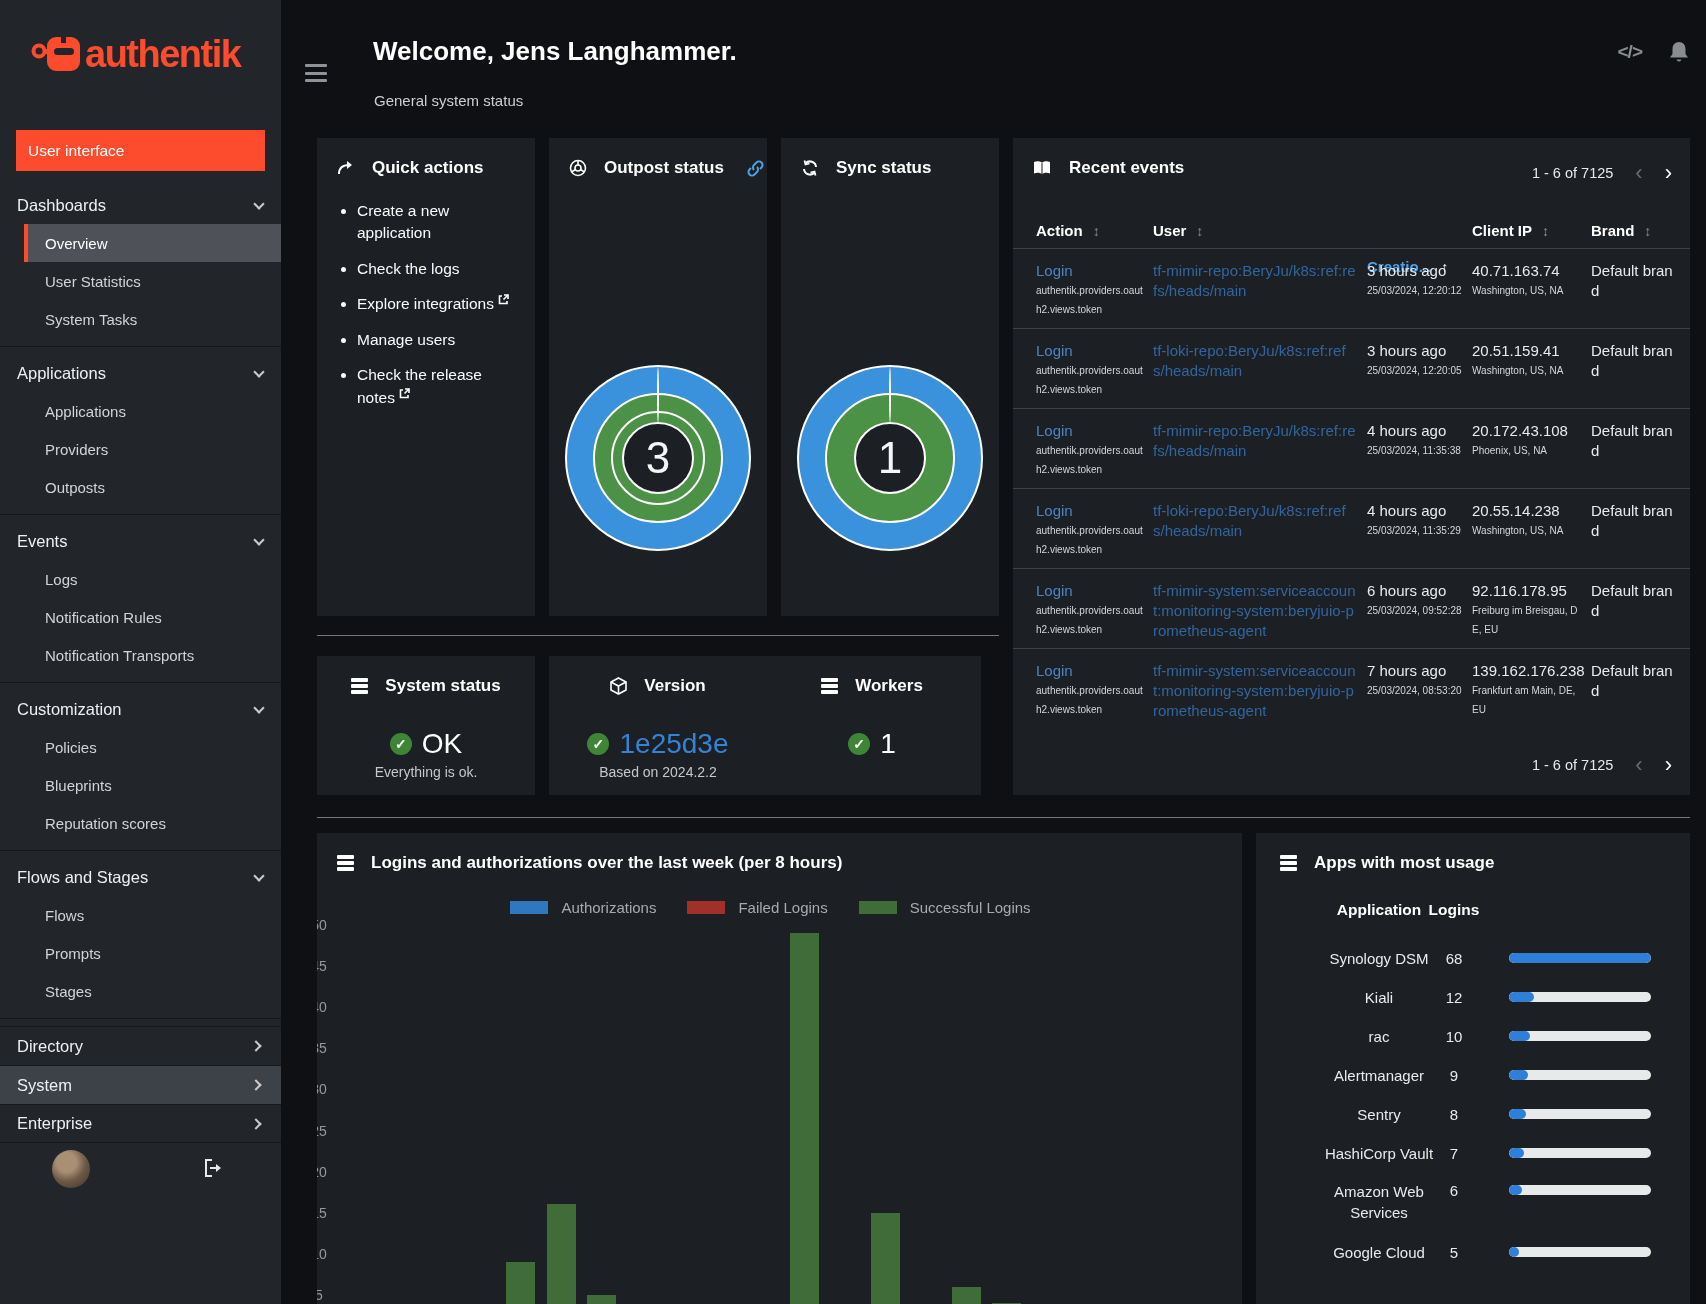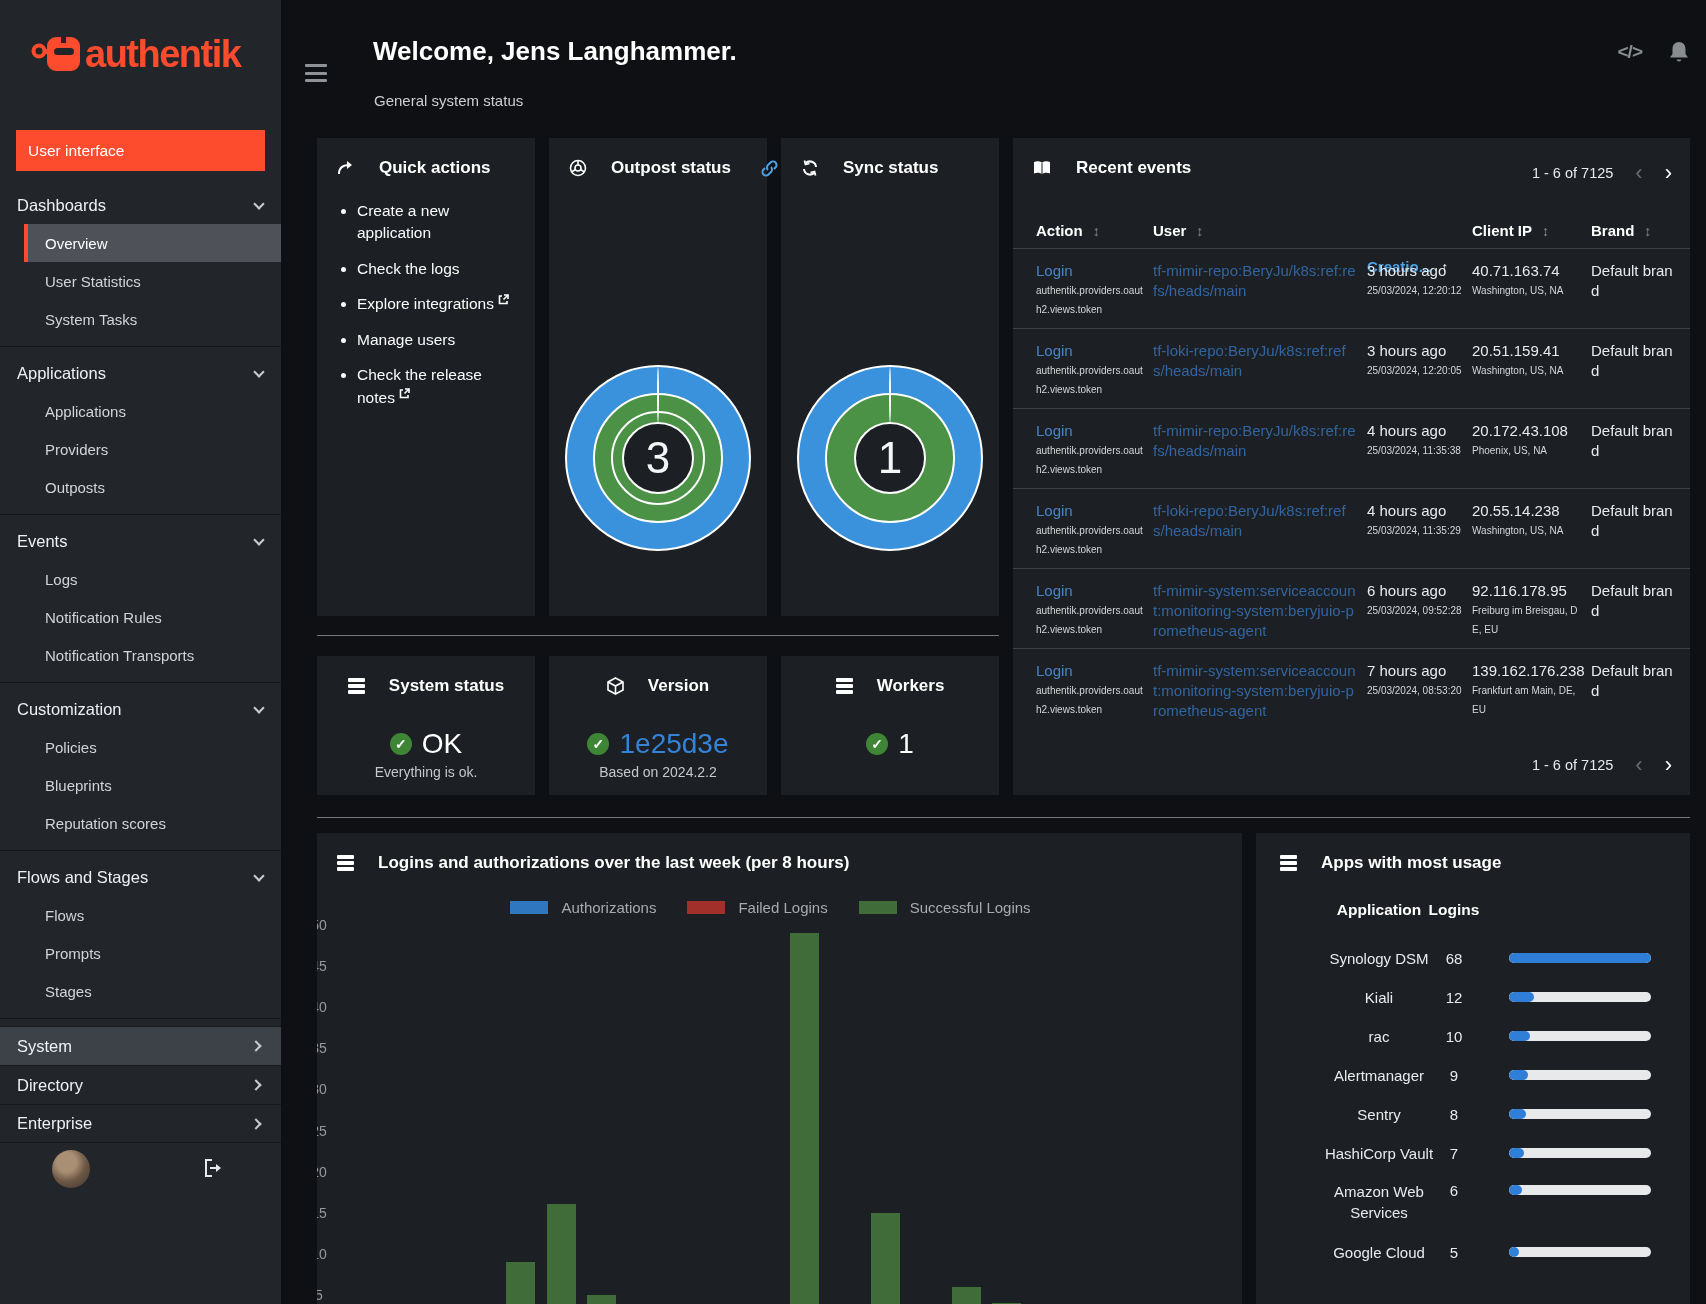--- a/index.html
+++ b/index.html
@@ -33,21 +33,21 @@
   .main-header { position:absolute; left:281px; top:0; right:0; height:118px; }
   .hamburger { position:absolute; left:24px; top:64px; width:22px; cursor:pointer; }
   .hamburger div { height:3px; background:#8f9397; border-radius:1px; margin-bottom:4.5px; }
   .page-title { position:absolute; left:92px; top:36px; font-size:26px; font-weight:bold; color:#fff; }
   .page-sub { position:absolute; left:93px; top:92px; font-size:15px; color:#ccced0; }
   .hdr-icons { position:absolute; right:16px; top:40px; display:flex; align-items:center; gap:26px; color:#8a8d90; }
   .code-glyph { font-size:19px; font-weight:bold; letter-spacing:-1px; cursor:pointer; }
 
   
   .card { position:absolute; background:#1c1f23; }
-  .card-head { position:absolute; left:20px; top:20px; display:flex; align-items:center; gap:24px;
+  .card-head { position:absolute; left:20px; top:20px; display:flex; align-items:center; gap:17px;
     font-size:17px; font-weight:bold; color:#fff; white-space:nowrap; }
   .card-head.centered { left:0; right:0; justify-content:center; }
   .hr { position:absolute; height:1px; background:#74787c; }
 
   
   .qa-list { position:absolute; left:40px; top:62px; right:14px; list-style:disc; color:#fbfbfc; }
   .qa-list li { font-size:15.5px; line-height:1.45; margin-bottom:13px; cursor:pointer; }
   .ext-ico { display:inline-block; transform:translateY(-4px); margin-left:4px; }
 
   
@@ -165,26 +165,26 @@
 
     <div class="nav-head">
       <span>Flows and Stages</span>
         <span class="chev"></span>
     </div>
     <div class="nav-item">Flows</div>
     <div class="nav-item">Prompts</div>
     <div class="nav-item">Stages</div>
     <div class="nav-divider"></div>
 
+    <div class="nav-collapsed">
+      <span>Directory</span>
+        <span class="chev right"></span>
+    </div>
     <div class="nav-collapsed hl">
       <span>System</span>
-        <span class="chev right"></span>
-    </div>
-    <div class="nav-collapsed">
-      <span>Directory</span>
         <span class="chev right"></span>
     </div>
     <div class="nav-collapsed">
       <span>Enterprise</span>
         <span class="chev right"></span>
     </div>
   </div>
 
   <div class="avatar"></div>
   <div class="signout">
@@ -478,21 +478,21 @@
     </span>
     <span>Version</span>
   </div>
   <div class="status-val">
     <span class="check">✓</span>
     <a class="status-big status-link">1e25d3e</a>
   </div>
   <div class="status-sub">Based on 2024.2.2</div>
 </div>
 
-<div class="card" style="left:781px; top:656px; width:218px; height:139px;">
+<div class="card" style="left:763px; top:656px; width:218px; height:139px;">
   <div class="card-head centered">
     <span>
       <svg width="17" height="16" viewBox="0 0 17 16" fill="#fff">
           <rect x="0" y="0" width="17" height="4" rx="1"></rect>
           <rect x="0" y="6" width="17" height="4" rx="1"></rect>
           <rect x="0" y="12" width="17" height="4" rx="1"></rect>
         </svg>
     </span>
     <span>Workers</span>
   </div>

